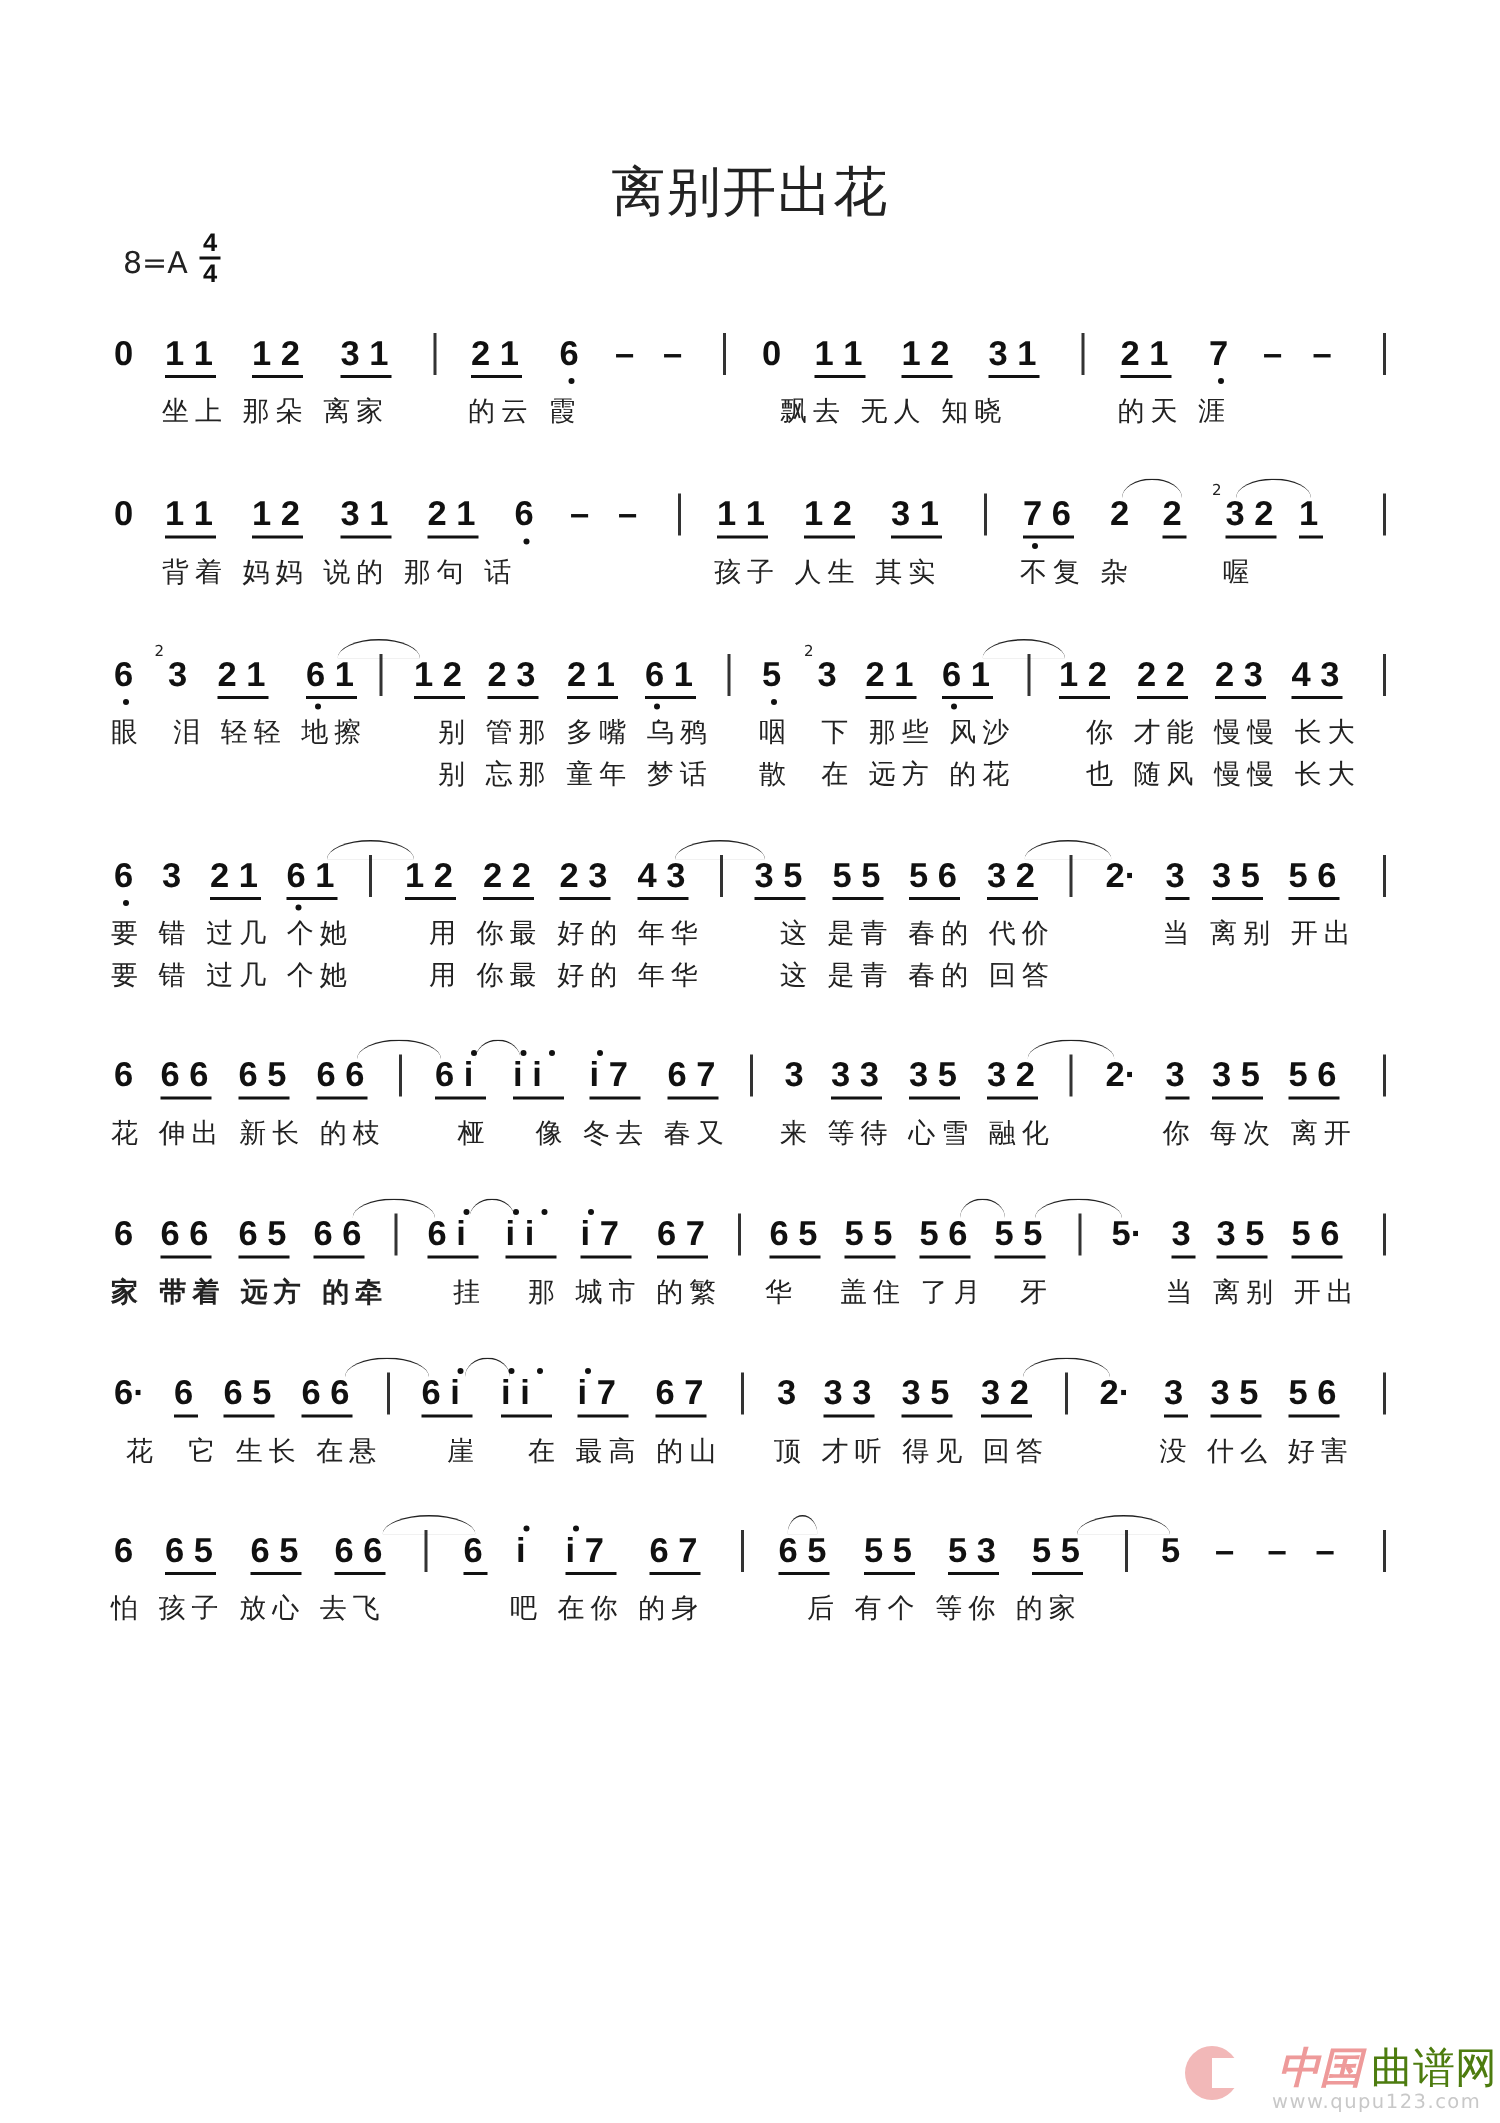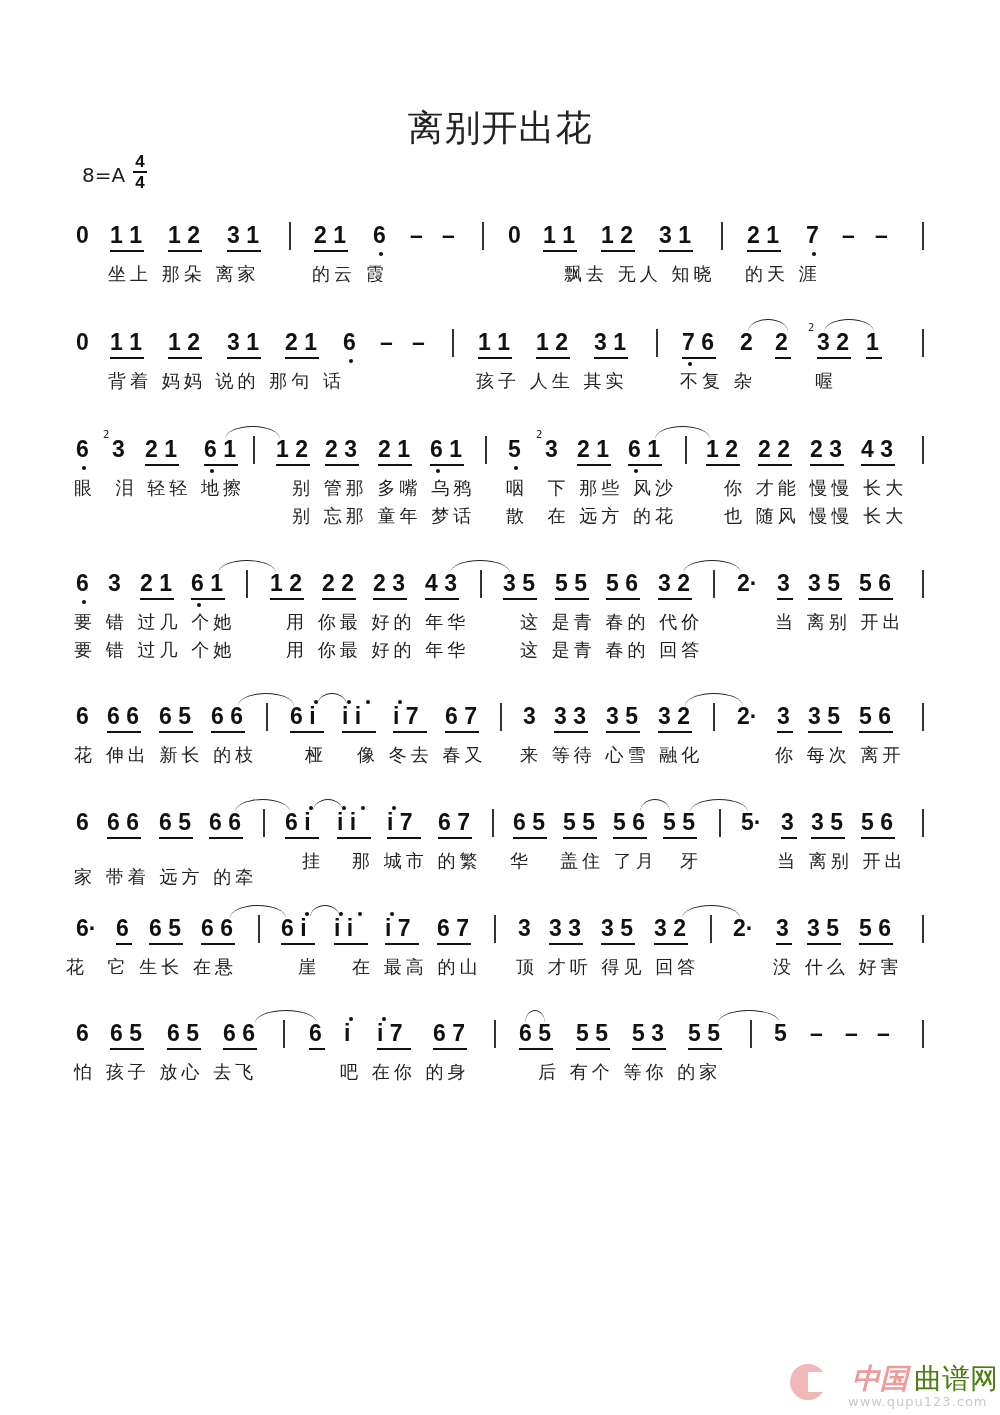--- a/index.html
+++ b/index.html
@@ -53,21 +53,21 @@
       <div class="grp" style="left: 601px; top: 0px; width: 34px;"><span class="note" style="position: relative;">1 2</span><div class="ul"></div></div>
       <div class="grp" style="left: 659px; top: 0px; width: 34px;"><span class="note" style="position: relative;">3 1</span><div class="ul"></div></div>
       <div class="bar-line" style="left: 721px; top: 0px;"></div>
       <div class="grp" style="left: 747px; top: 0px; width: 34px;"><span class="note" style="position: relative;">2 1</span><div class="ul"></div></div>
       <div class="grp" style="left: 806px; top: 0px; width: 16px;"><span class="note" style="position: relative;">7</span><div class="dot-below" style="left: 6px; top: 30px;"></div></div>
       <div class="grp" style="left: 842px; top: 0px; width: 16px;"><span class="note" style="position: relative;">–</span></div>
       <div class="grp" style="left: 875px; top: 0px; width: 16px;"><span class="note" style="position: relative;">–</span></div>
       <div class="bar-line" style="left: 922px; top: 0px;"></div>
       <div class="lyr" style="left: 108px; top: 40px;">坐上 那朵 离家</div>
       <div class="lyr" style="left: 312px; top: 40px;">的云 霞</div>
-      <div class="lyr" style="left: 564px; top: 40px;">飘去 无人 知晓</div>
+      <div class="lyr" style="left: 520px; top: 40px;">飘去 无人 知晓</div>
       <div class="lyr" style="left: 745px; top: 40px;">的天 涯</div>
     </div>
     <div class="row" style="top: 329px;">
       <div class="grp" style="left: 76px; top: 0px; width: 16px;"><span class="note" style="position: relative;">0</span></div>
       <div class="grp" style="left: 110px; top: 0px; width: 34px;"><span class="note" style="position: relative;">1 1</span><div class="ul"></div></div>
       <div class="grp" style="left: 168px; top: 0px; width: 34px;"><span class="note" style="position: relative;">1 2</span><div class="ul"></div></div>
       <div class="grp" style="left: 227px; top: 0px; width: 34px;"><span class="note" style="position: relative;">3 1</span><div class="ul"></div></div>
       <div class="grp" style="left: 285px; top: 0px; width: 34px;"><span class="note" style="position: relative;">2 1</span><div class="ul"></div></div>
       <div class="grp" style="left: 343px; top: 0px; width: 16px;"><span class="note" style="position: relative;">6</span><div class="dot-below" style="left: 6px; top: 30px;"></div></div>
       <div class="grp" style="left: 380px; top: 0px; width: 16px;"><span class="note" style="position: relative;">–</span></div>
@@ -201,21 +201,21 @@
       <div class="bar-line" style="left: 719px; top: 0px;"></div>
       <div class="grp" style="left: 741px; top: 0px; width: 16px;"><span class="note" style="position: relative;">5·</span></div>
       <div class="grp" style="left: 781px; top: 0px; width: 16px;"><span class="note" style="position: relative;">3</span><div class="ul"></div></div>
       <div class="grp" style="left: 811px; top: 0px; width: 34px;"><span class="note" style="position: relative;">3 5</span><div class="ul"></div></div>
       <div class="grp" style="left: 861px; top: 0px; width: 34px;"><span class="note" style="position: relative;">5 6</span><div class="ul"></div></div>
       <div class="bar-line" style="left: 922px; top: 0px;"></div>
       <div class="slur" style="left: 235px; width: 55px; top: -10px;"></div>
       <div class="slur" style="left: 313px; width: 30px; top: -10px;"></div>
       <div class="slur" style="left: 640px; width: 30px; top: -10px;"></div>
       <div class="slur" style="left: 690px; width: 58px; top: -10px;"></div>
-      <div class="lyr" style="left: 74px; top: 56px;">家 带着 远方 的牵</div>
+      <div class="lyr" style="left: 74px; top: 40px; font-weight: bold;">家 带着 远方 的牵</div>
       <div class="lyr" style="left: 302px; top: 40px;">挂</div>
       <div class="lyr" style="left: 352px; top: 40px;">那 城市 的繁</div>
       <div class="lyr" style="left: 510px; top: 40px;">华</div>
       <div class="lyr" style="left: 560px; top: 40px;">盖住 了月</div>
       <div class="lyr" style="left: 680px; top: 40px;">牙</div>
       <div class="lyr" style="left: 777px; top: 40px;">当 离别 开出</div>
     </div>
     <div class="row" style="top: 915px;">
       <div class="grp" style="left: 76px; top: 0px; width: 16px;"><span class="note" style="position: relative;">6·</span></div>
       <div class="grp" style="left: 116px; top: 0px; width: 16px;"><span class="note" style="position: relative;">6</span><div class="ul"></div></div>
@@ -233,21 +233,21 @@
       <div class="grp" style="left: 654px; top: 0px; width: 34px;"><span class="note" style="position: relative;">3 2</span><div class="ul"></div></div>
       <div class="bar-line" style="left: 710px; top: 0px;"></div>
       <div class="grp" style="left: 733px; top: 0px; width: 16px;"><span class="note" style="position: relative;">2·</span></div>
       <div class="grp" style="left: 776px; top: 0px; width: 16px;"><span class="note" style="position: relative;">3</span><div class="ul"></div></div>
       <div class="grp" style="left: 807px; top: 0px; width: 34px;"><span class="note" style="position: relative;">3 5</span><div class="ul"></div></div>
       <div class="grp" style="left: 859px; top: 0px; width: 34px;"><span class="note" style="position: relative;">5 6</span><div class="ul"></div></div>
       <div class="bar-line" style="left: 922px; top: 0px;"></div>
       <div class="slur" style="left: 230px; width: 56px; top: -10px;"></div>
       <div class="slur" style="left: 310px; width: 30px; top: -10px;"></div>
       <div class="slur" style="left: 682px; width: 58px; top: -10px;"></div>
-      <div class="lyr" style="left: 66px; top: 40px;">花  它 生长 在悬</div>
+      <div class="lyr" style="left: 84px; top: 40px;">花  它 生长 在悬</div>
       <div class="lyr" style="left: 298px; top: 40px;">崖</div>
       <div class="lyr" style="left: 352px; top: 40px;">在 最高 的山</div>
       <div class="lyr" style="left: 516px; top: 40px;">顶 才听 得见 回答</div>
       <div class="lyr" style="left: 773px; top: 40px;">没 什么 好害</div>
     </div>
     <div class="row" style="top: 1020px;">
       <div class="grp" style="left: 76px; top: 0px; width: 16px;"><span class="note" style="position: relative;">6</span></div>
       <div class="grp" style="left: 110px; top: 0px; width: 34px;"><span class="note" style="position: relative;">6 5</span><div class="ul"></div></div>
       <div class="grp" style="left: 167px; top: 0px; width: 34px;"><span class="note" style="position: relative;">6 5</span><div class="ul"></div></div>
       <div class="grp" style="left: 223px; top: 0px; width: 34px;"><span class="note" style="position: relative;">6 6</span><div class="ul"></div></div>

